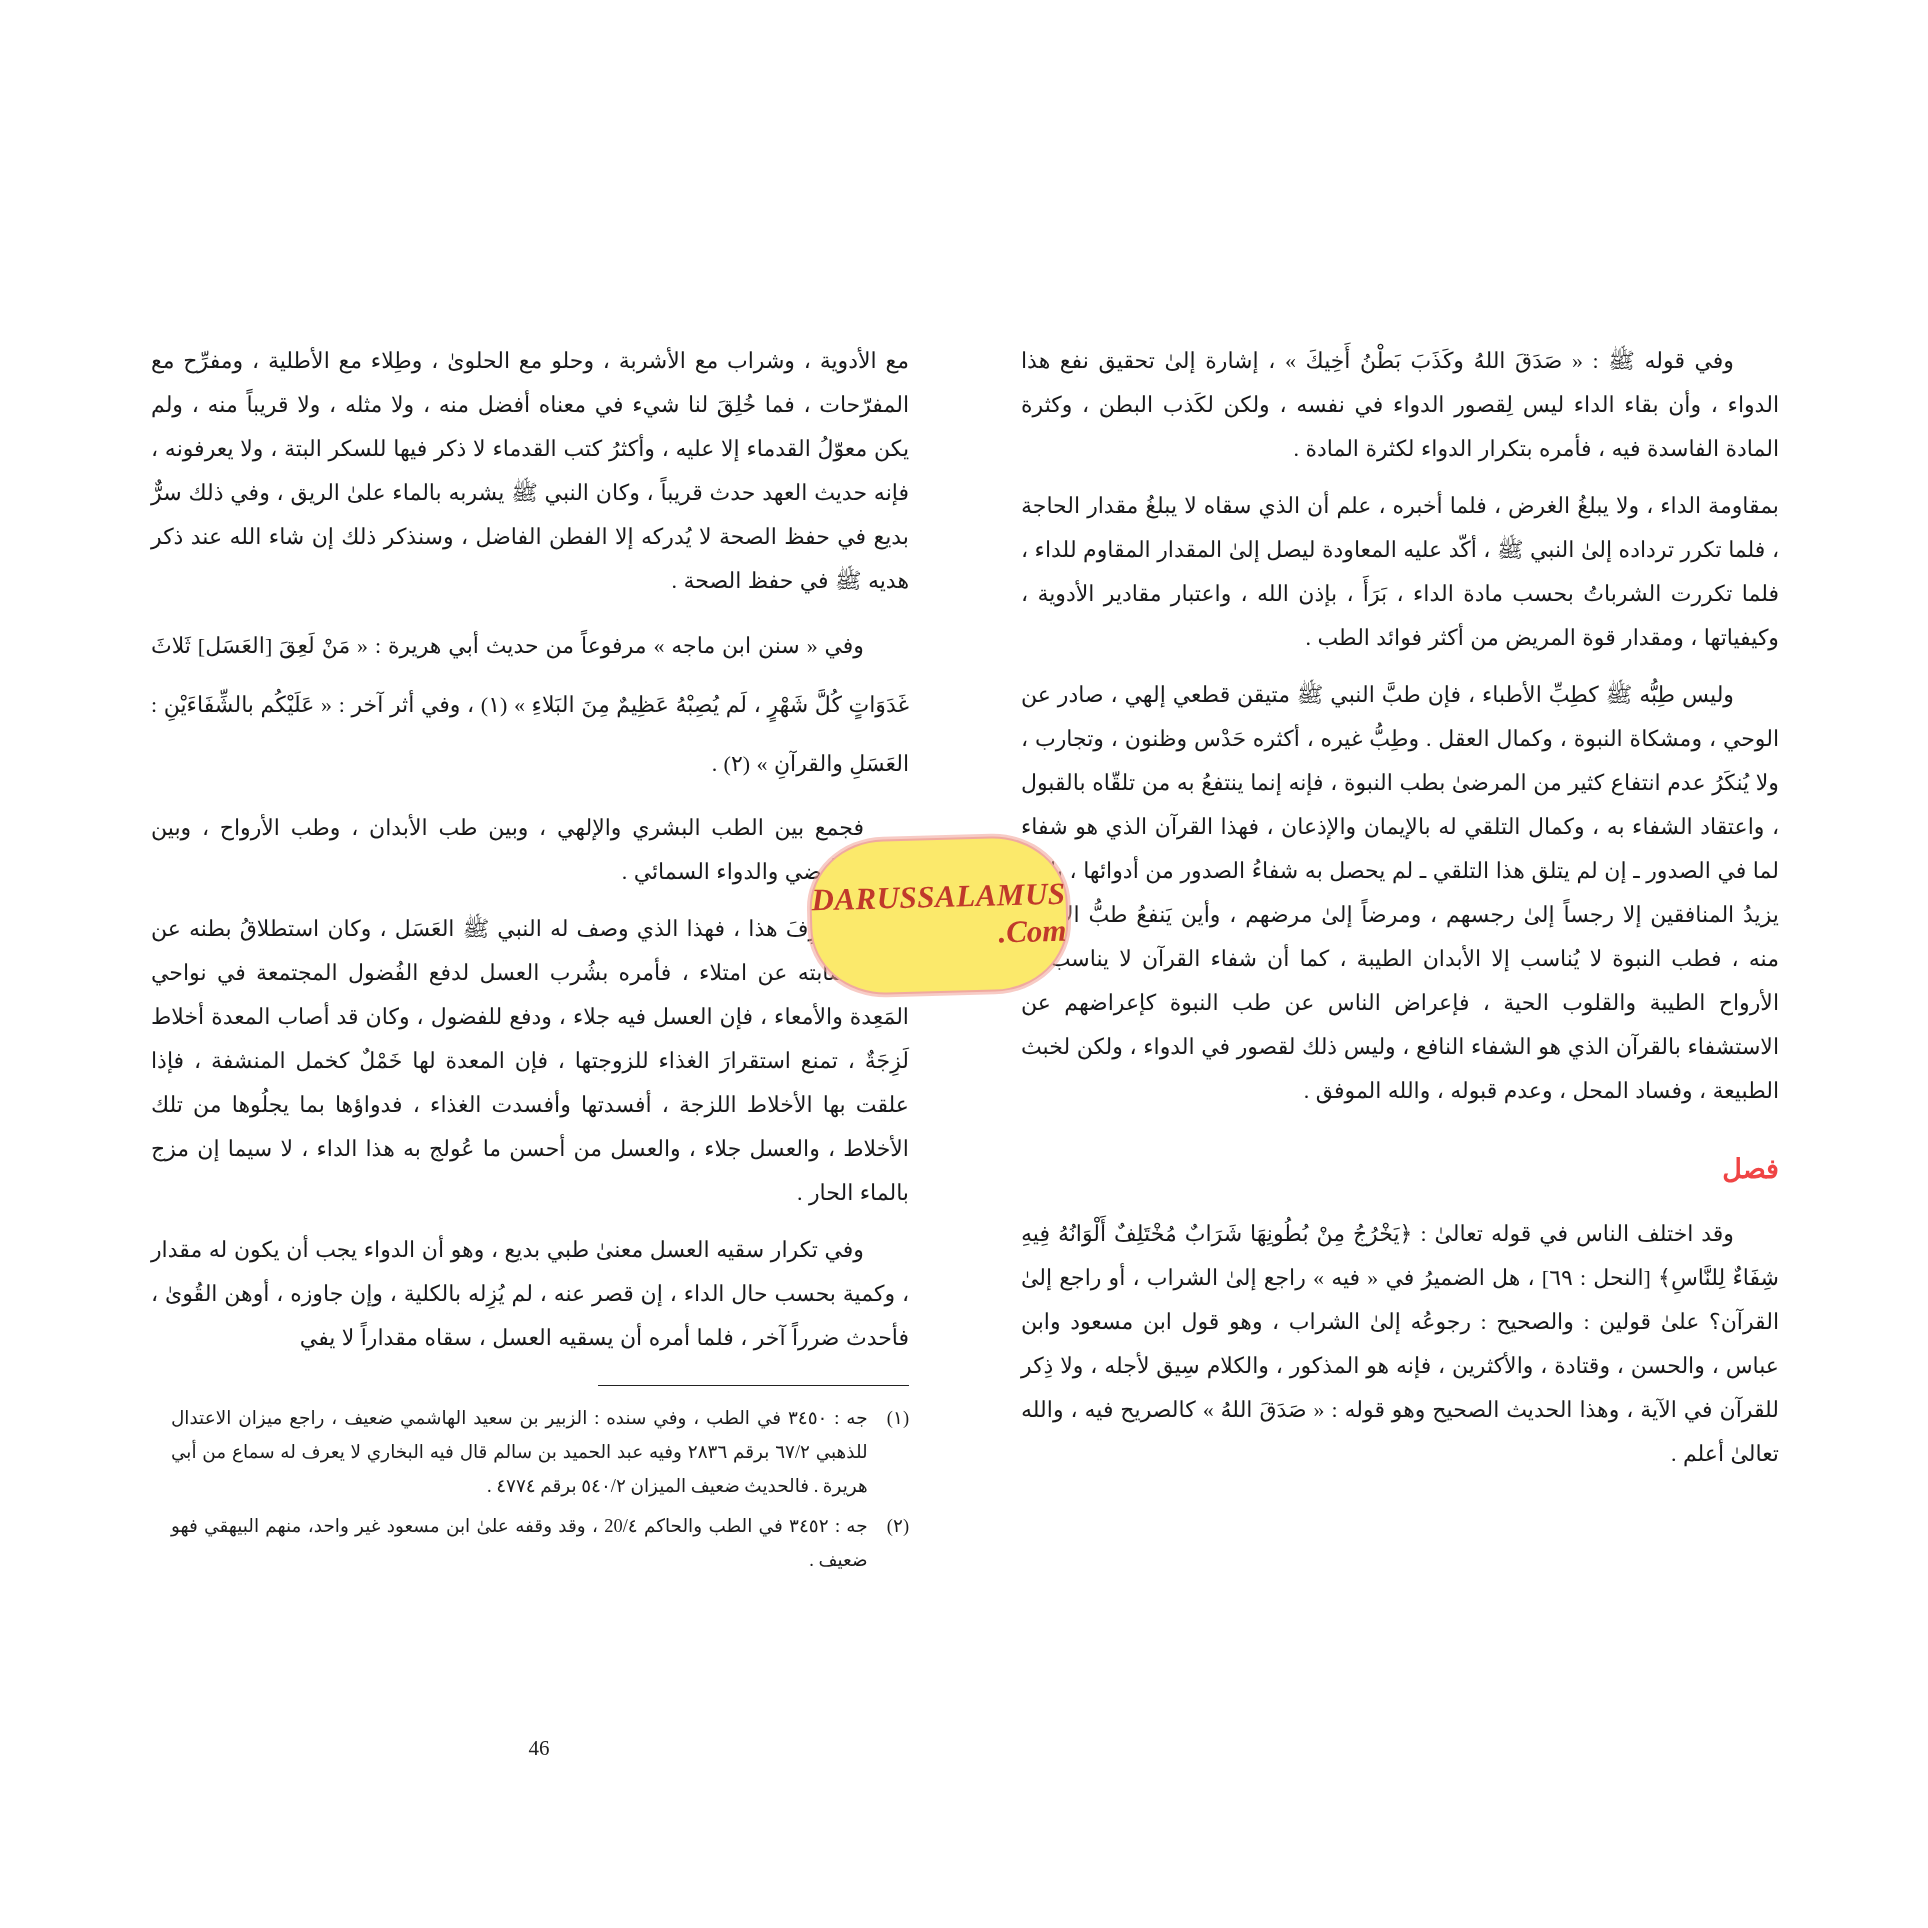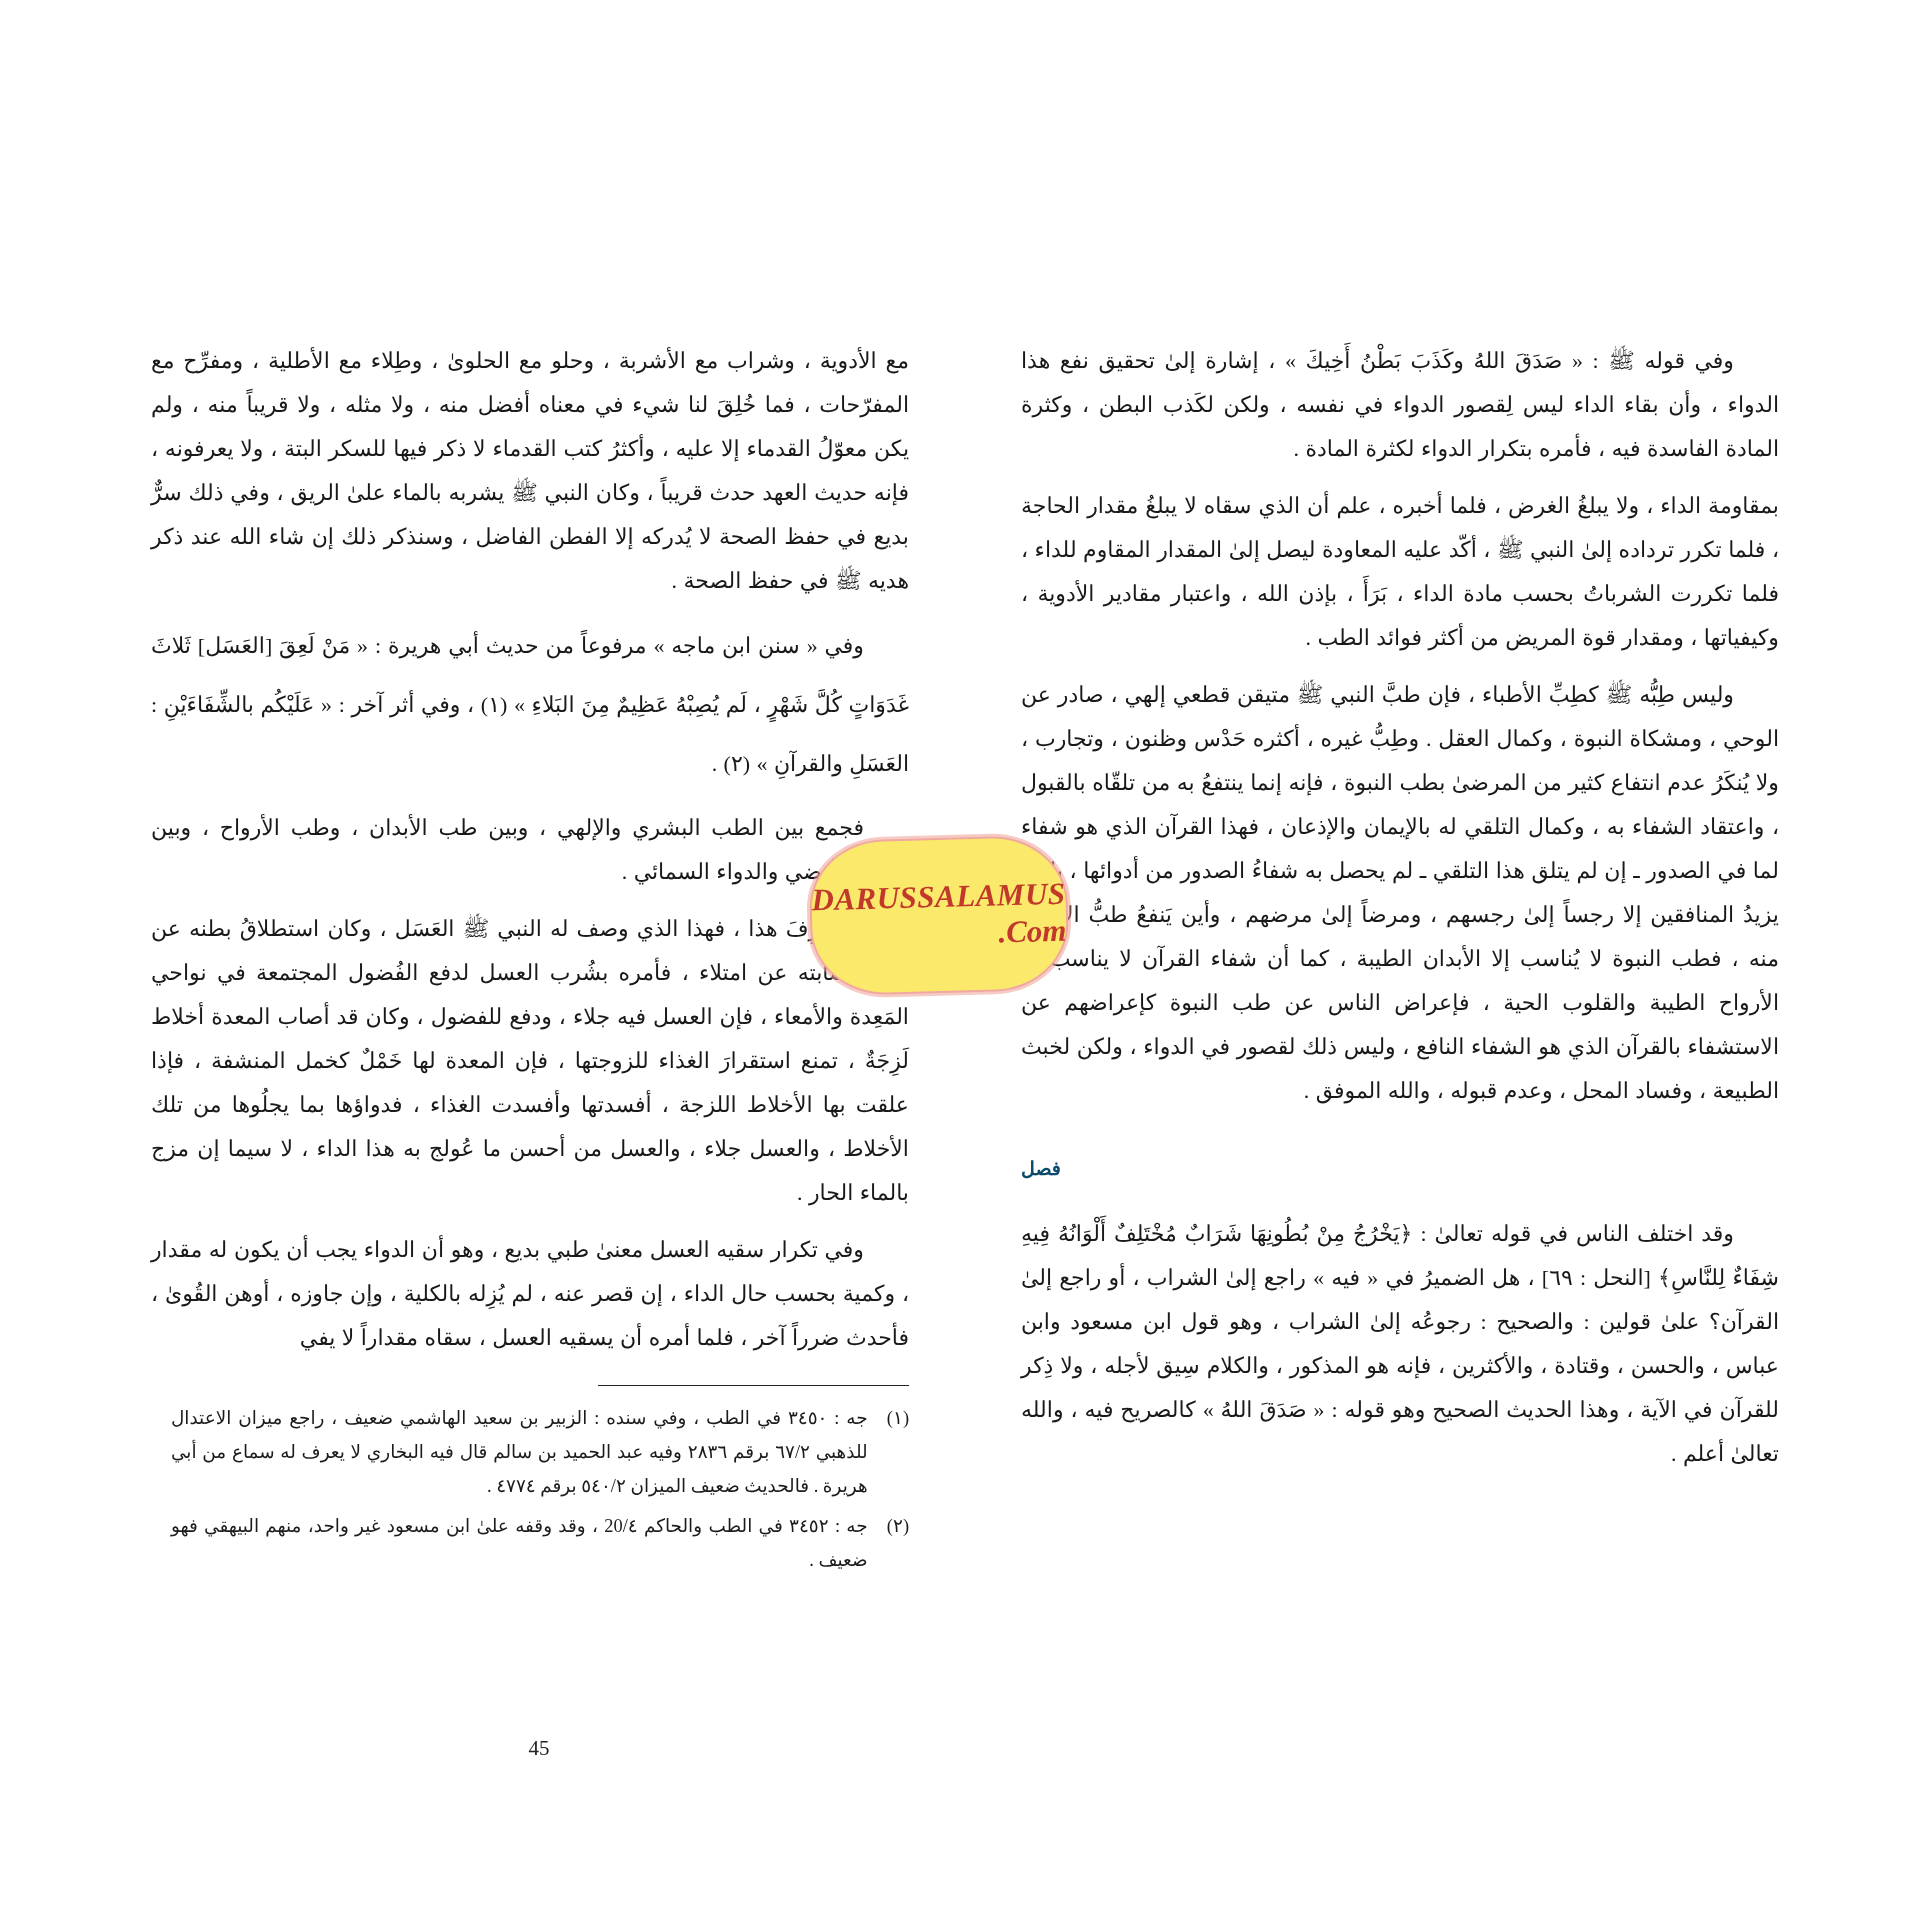--- a/index.html
+++ b/index.html
@@ -55,24 +55,24 @@
     color: #19191a;
   }
 
   .para {
     margin: 0 0 13px 0;
     text-indent: 0;
   }
   .para.indent { text-indent: 45px; }
 
   .fasl {
-    color: #0c4a6e;
-    font-size: 19px;
+    color: #ef4444;
+    font-size: 27px;
     font-weight: bold;
-    text-align: left;
+    text-align: right;
     margin: 34px 0 21px 0;
     letter-spacing: 0.9px;
   }
 
   .hadith-block {
     font-size: 22px;
     line-height: 59px;
     text-align: justify;
   }
 
@@ -199,21 +199,21 @@
         <div class="fn-row">
           <span class="fn-marker">(١)</span>
           <span class="fn-text">جه : ٣٤٥٠ في الطب ، وفي سنده : الزبير بن سعيد الهاشمي ضعيف ، راجع ميزان الاعتدال للذهبي ٦٧/٢ برقم ٢٨٣٦ وفيه عبد الحميد بن سالم قال فيه البخاري لا يعرف له سماع من أبي هريرة . فالحديث ضعيف الميزان ٥٤٠/٢ برقم ٤٧٧٤ .</span>
         </div>
         <div class="fn-row">
           <span class="fn-marker">(٢)</span>
           <span class="fn-text">جه : ٣٤٥٢ في الطب والحاكم 20/٤ ، وقد وقفه علىٰ ابن مسعود غير واحد، منهم البيهقي فهو ضعيف .</span>
         </div>
       </div>
 
-      <div class="folio">45</div>
+      <div class="folio">46</div>
     </div>
 
   </div>
 
   <div class="watermark">
     <div class="wm-line1">DARUSSALAMUS</div>
     <div class="wm-line2">.Com</div>
   </div>
 
 </div>

